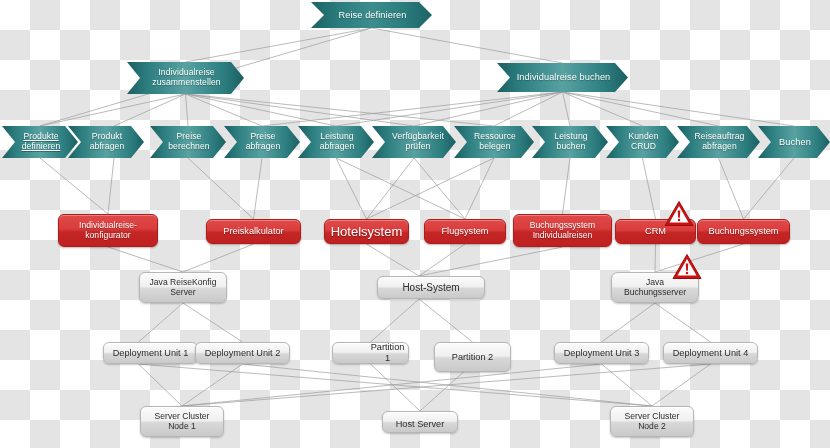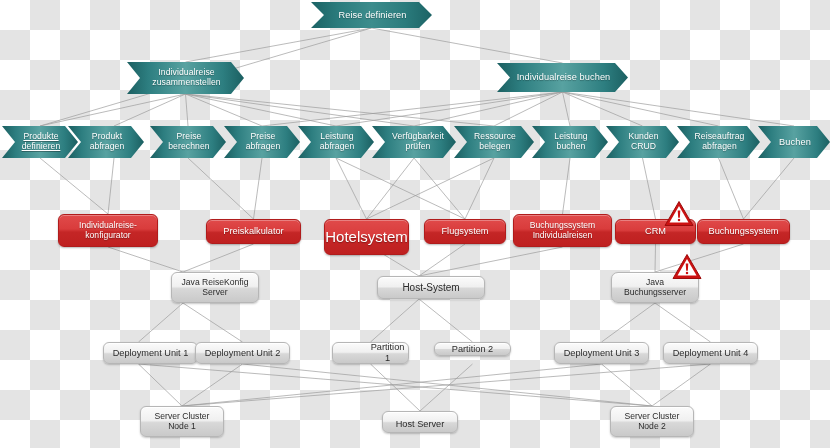--- a/index.html
+++ b/index.html
@@ -177,54 +177,54 @@
       </div>
       <div class="chev" style="left: 758px; top: 126px; width: 72px; height: 32px; font-size: 9.2px;">
         <span>Buchen</span>
       </div>
       <div class="red" style="left: 58px; top: 214px; width: 100px; height: 33px; font-size: 8.6px;">
         <span>Individualreise-<br>konfigurator</span>
       </div>
       <div class="red" style="left: 206px; top: 219px; width: 95px; height: 25px; font-size: 9.2px;">
         <span>Preiskalkulator</span>
       </div>
-      <div class="red" style="left: 324px; top: 219px; width: 85px; height: 36px; font-size: 15px;">
+      <div class="red" style="left: 324px; top: 219px; width: 85px; height: 25px; font-size: 13px;">
         <span>Hotelsystem</span>
       </div>
       <div class="red" style="left: 424px; top: 219px; width: 82px; height: 25px; font-size: 9.2px;">
         <span>Flugsystem</span>
       </div>
       <div class="red" style="left: 513px; top: 214px; width: 99px; height: 33px; font-size: 8.6px;">
         <span>Buchungssystem<br>Individualreisen</span>
       </div>
       <div class="red" style="left: 615px; top: 219px; width: 81px; height: 25px; font-size: 9.2px;">
         <span>CRM</span>
       </div>
       <div class="red" style="left: 697px; top: 219px; width: 93px; height: 25px; font-size: 9.2px;">
         <span>Buchungssystem</span>
       </div>
-      <div class="gray" style="left: 139px; top: 272px; width: 88px; height: 31px; font-size: 8.6px; margin-left: 32px;">
+      <div class="gray" style="left: 139px; top: 272px; width: 88px; height: 31px; font-size: 8.6px;">
         <span>Java ReiseKonfig<br>Server</span>
       </div>
       <div class="gray" style="left: 377px; top: 276px; width: 108px; height: 23px; font-size: 10px;">
         <span>Host-System</span>
       </div>
       <div class="gray" style="left: 611px; top: 272px; width: 88px; height: 31px; font-size: 8.6px; border-radius: 7px;">
         <span>Java<br>Buchungsserver</span>
       </div>
       <div class="gray" style="left: 91px; top: 342px; width: 95px; height: 22px; font-size: 9.2px; margin-left: 12px;">
         <span>Deployment Unit 1</span>
       </div>
       <div class="gray" style="left: 195px; top: 342px; width: 95px; height: 22px; font-size: 9.2px;">
         <span>Deployment Unit 2</span>
       </div>
       <div class="gray" style="left: 332px; top: 342px; width: 77px; height: 22px; font-size: 9.2px; padding-left: 40px;">
         <span>Partition 1</span>
       </div>
-      <div class="gray" style="left: 434px; top: 342px; width: 77px; height: 14px; font-size: 9.2px;">
+      <div class="gray" style="left: 434px; top: 342px; width: 77px; height: 30px; font-size: 9.2px;">
         <span>Partition 2</span>
       </div>
       <div class="gray" style="left: 554px; top: 342px; width: 95px; height: 22px; font-size: 9.2px;">
         <span>Deployment Unit 3</span>
       </div>
       <div class="gray" style="left: 663px; top: 342px; width: 95px; height: 22px; font-size: 9.2px;">
         <span>Deployment Unit 4</span>
       </div>
       <div class="gray" style="left: 140px; top: 406px; width: 84px; height: 31px; font-size: 8.6px;">
         <span>Server Cluster<br>Node 1</span>

